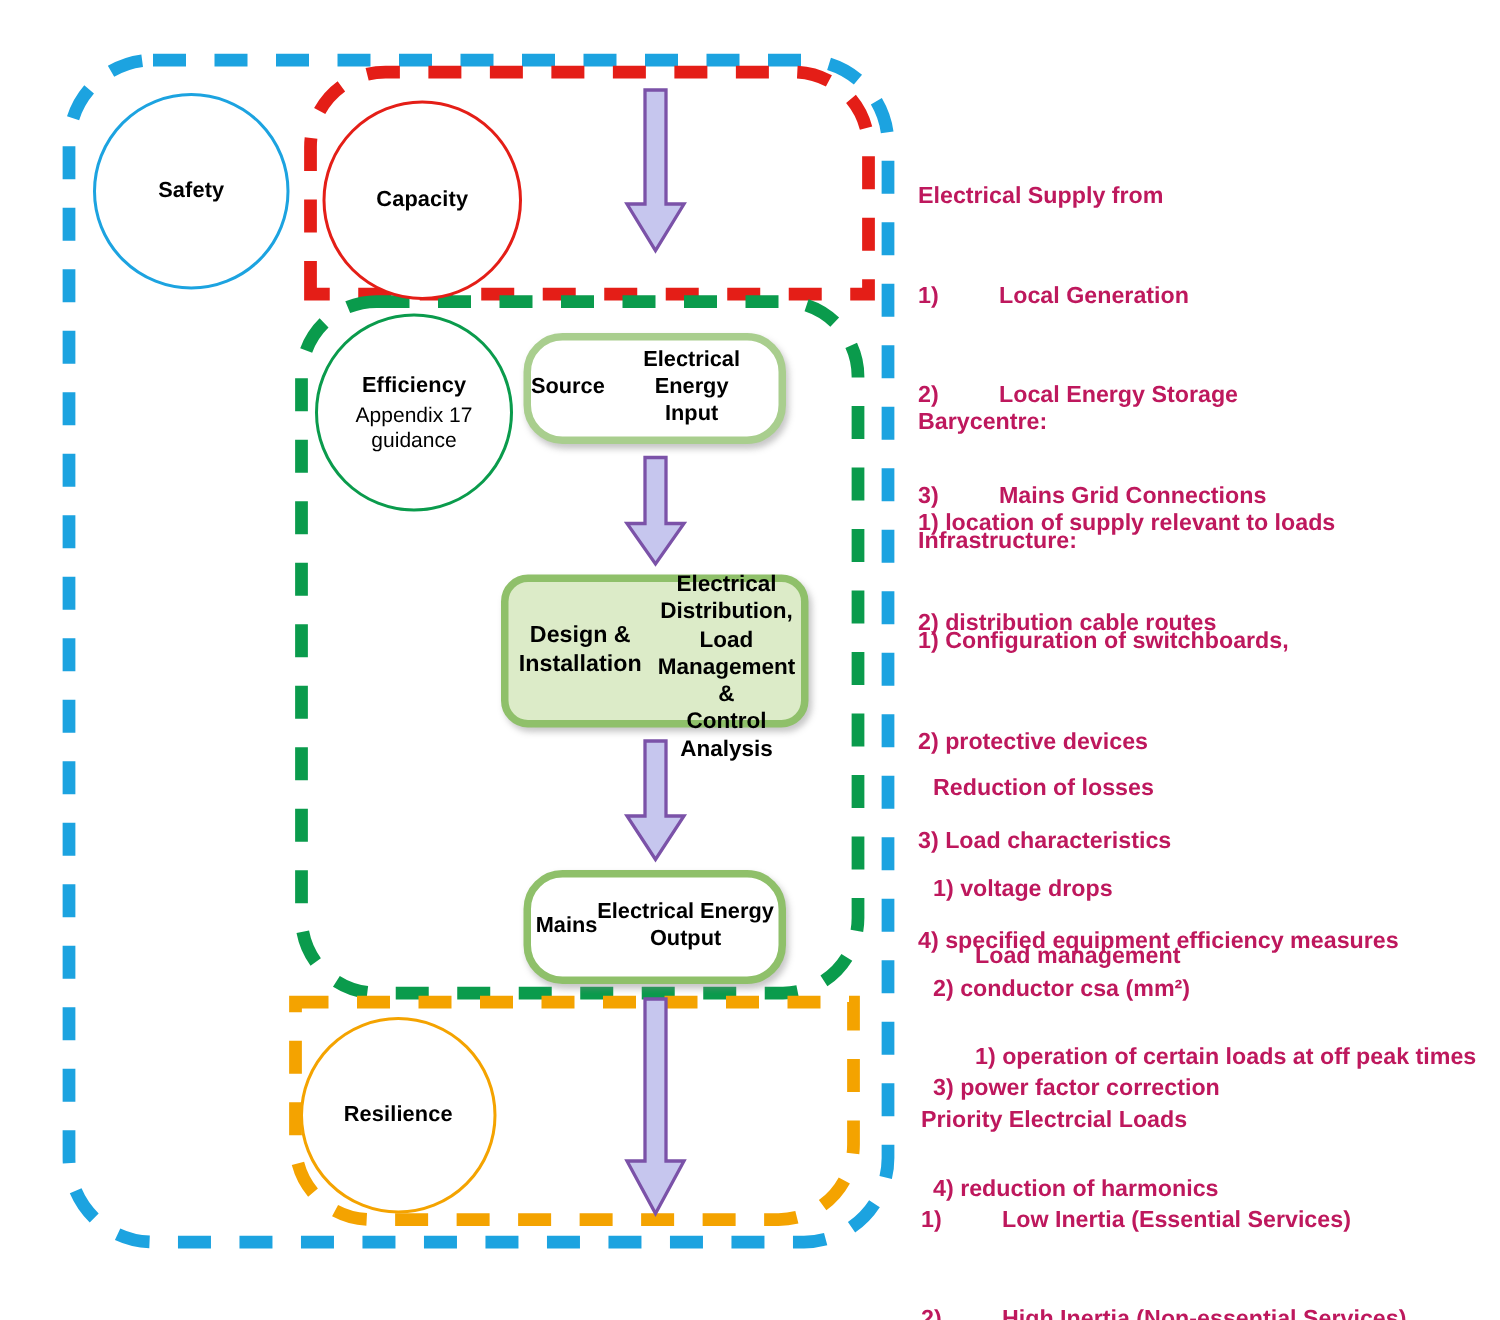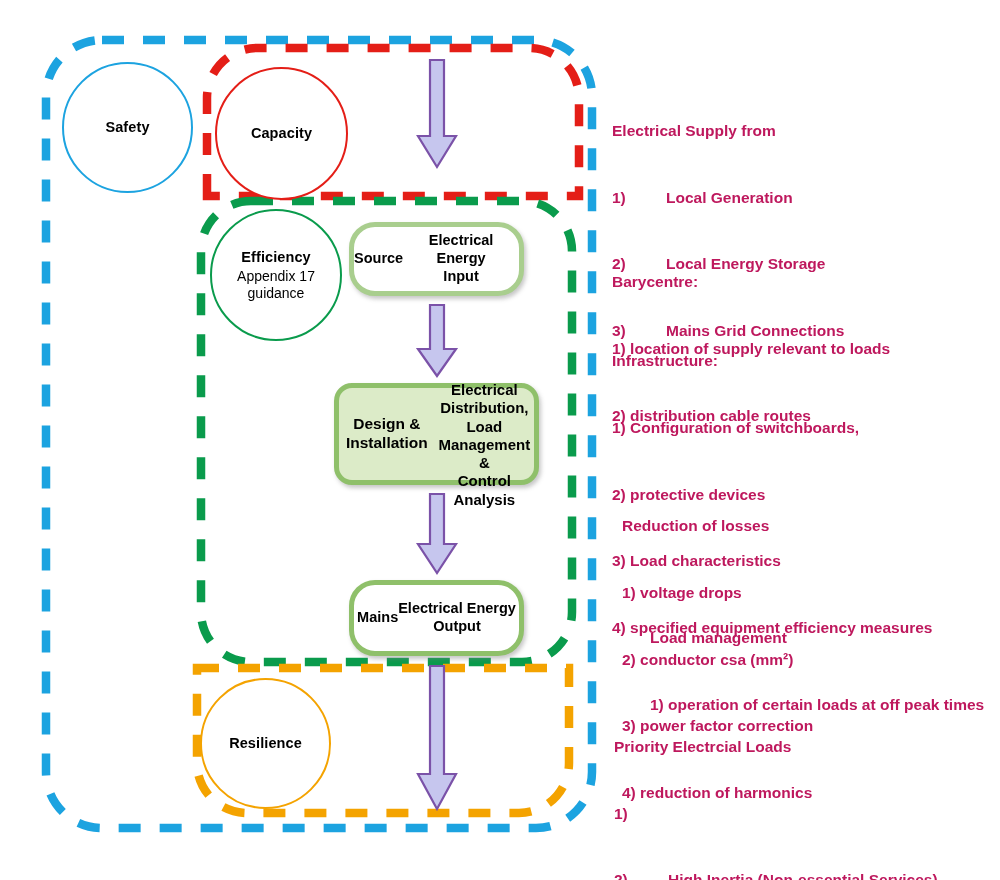--- a/index.html
+++ b/index.html
@@ -239,20 +239,21 @@
 
   <div class="notes" id="notes-loadmgmt">
     <span class="note-line">Load management</span>
     <span class="note-line">1) operation of certain loads at off peak times</span>
   </div>
 
   <div class="notes" id="notes-resilience">
     <span class="note-line">Priority Electrcial Loads</span>
     <span class="note-line">
       <span class="n-num">1)</span>
+      <span>Low Inertia (Essential Services)</span>
     </span>
     <span class="note-line">
       <span class="n-num">2)</span>
       <span>High Inertia (Non-essential Services)</span>
     </span>
     
   </div>
 
 </div>
 

